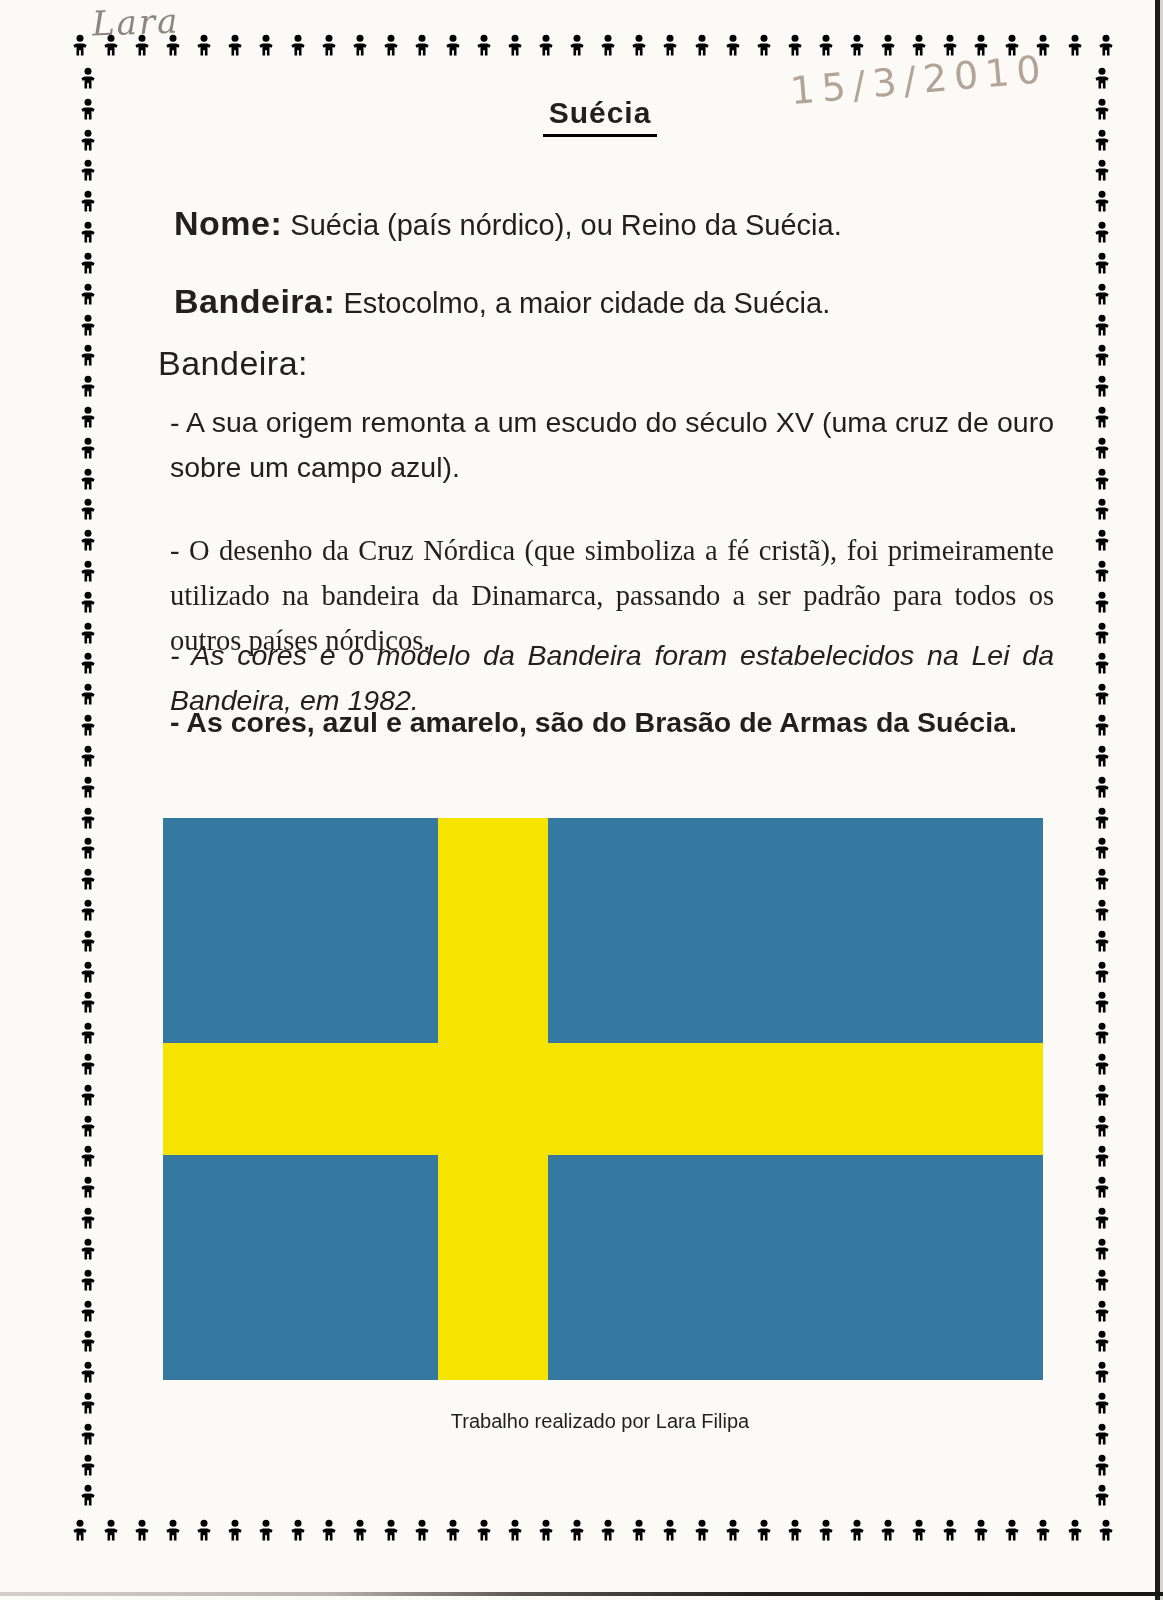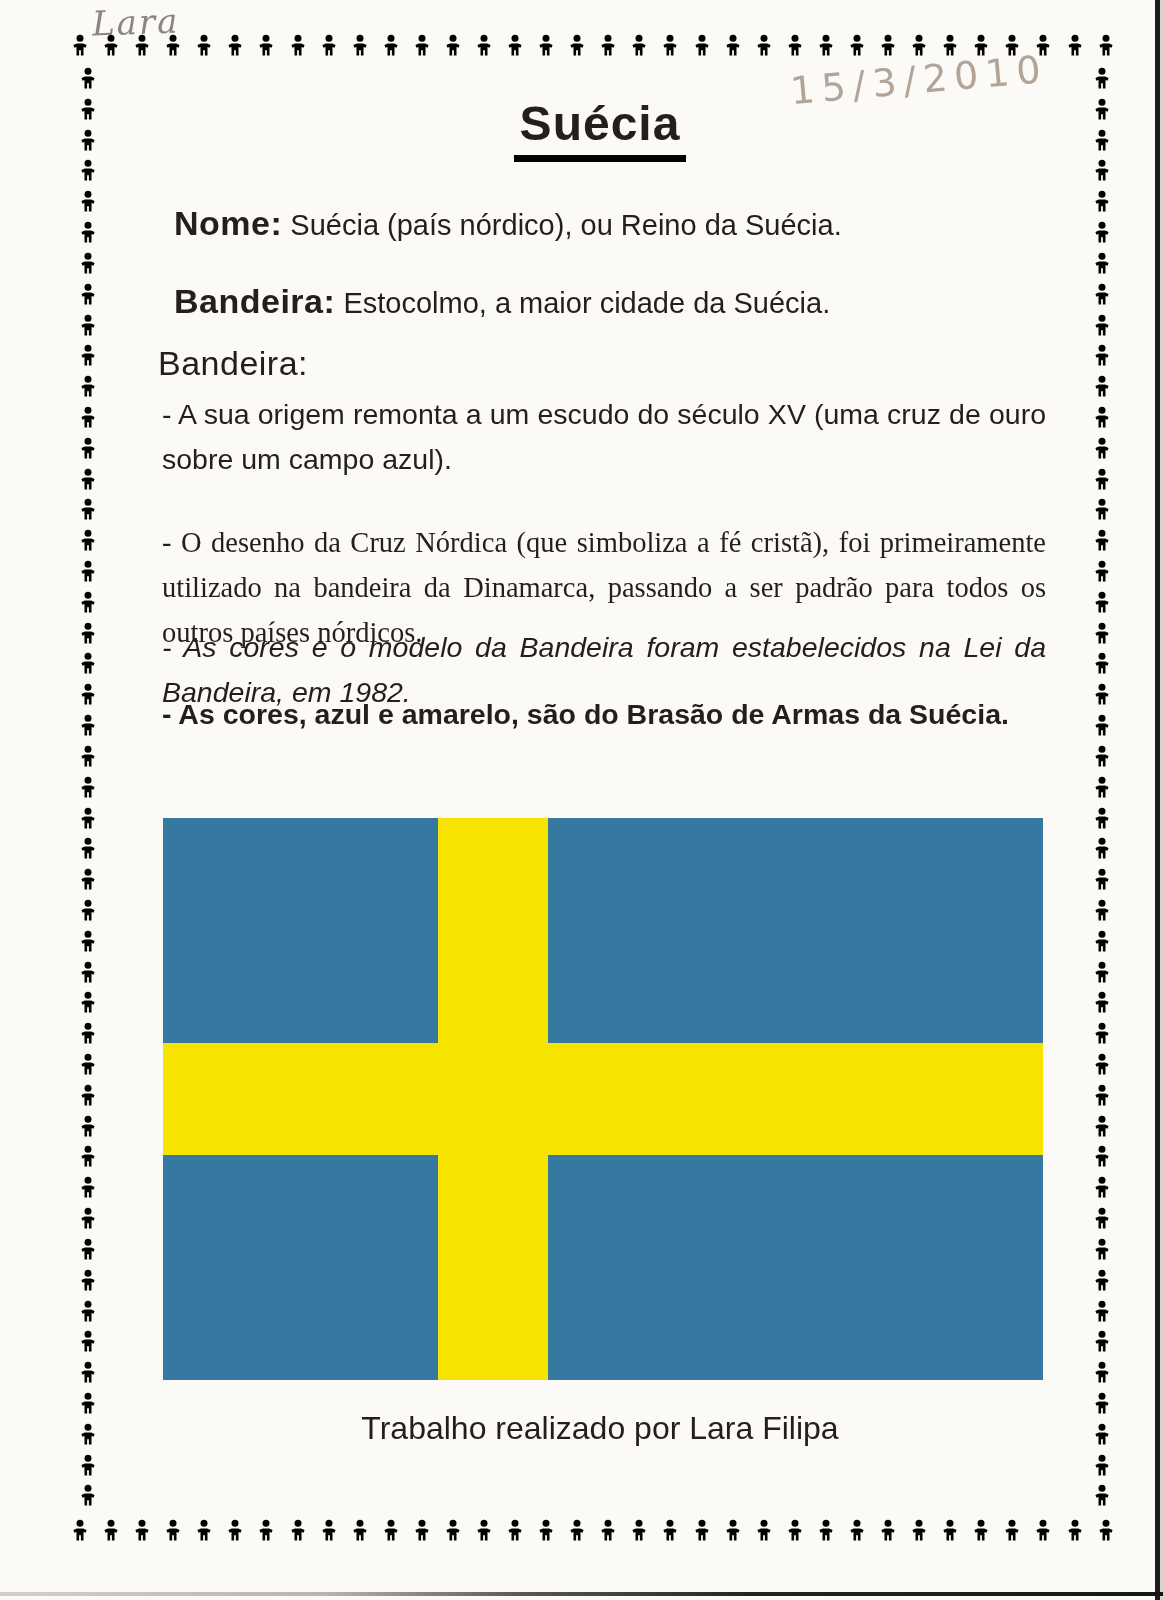--- a/index.html
+++ b/index.html
@@ -26,45 +26,45 @@
   .border-row{position:absolute;left:70px;width:1046px;display:flex;justify-content:space-between;}
   .border-row.top{top:33px;}
   .border-row.bottom{top:1518px;}
   .border-col{position:absolute;top:66px;height:1448px;display:flex;flex-direction:column;justify-content:space-between;}
   .border-col.left{left:78px;}
   .border-col.right{left:1092px;}
   
   .content{position:absolute;left:158px;top:0;width:884px;}
   .title-wrap{position:absolute;left:0;top:96px;width:100%;text-align:center;}
   .page-title{
-    display:inline-block;margin:0;font-size:48px;font-weight:bold;
-    border-bottom:7px solid #000000;padding:0 6px 4px 6px;letter-spacing:1px;
+    display:inline-block;margin:0;font-size:30px;font-weight:bold;
+    border-bottom:3px solid #000000;padding:0 6px 4px 6px;letter-spacing:1px;
   }
   .field{position:absolute;left:0;width:100%;margin:16px;font-size:29px;}
   .field .lbl{font-size:34px;font-weight:bold;letter-spacing:.5px;}
   .field.nome{top:188px;}
   .field.capital{top:266px;}
   .sec-heading{position:absolute;left:0;top:344px;margin:0;font-size:34px;font-weight:normal;letter-spacing:.5px;}
   .para{
-    position:absolute;left:0;width:100%;margin:4px;font-size:28.5px;line-height:45px;
+    position:absolute;left:0;width:100%;margin:12px;font-size:28.5px;line-height:45px;
     text-align:justify;text-align-last:left;
   }
   .para.p0{top:388px;}
   .para.p1{top:516px;font-family:Liberation Serif, serif;}
   .para.p2{top:621px;font-style:italic;}
   .para.p3{top:688px;font-weight:bold;}
   
   .flag{
     position:absolute;left:163px;top:818px;width:880px;height:562px;
     background:var(--flag-blue,#3579a0);
   }
   .flag .cross-v{position:absolute;left:31.25%;top:0;width:12.5%;height:100%;background:var(--flag-yellow,#f7e300);}
   .flag .cross-h{position:absolute;left:0;top:40%;width:100%;height:20%;background:var(--flag-yellow,#f7e300);}
   
-  .credit{position:absolute;left:158px;top:1410px;width:884px;margin:0;text-align:center;font-size:32px;}
+  .credit{position:absolute;left:158px;top:1410px;width:884px;margin:0;text-align:center;font-size:20px;}
   
   .edge-right{position:absolute;top:0;left:1155px;width:5px;height:1600px;background:#1c1c1a;}
   .edge-right-pale{position:absolute;top:0;left:1160px;width:3px;height:1600px;background:#d8d5d0;}
   .edge-bottom{
     position:absolute;left:0;top:1592px;width:1163px;height:4px;
     background:linear-gradient(to right,#d3d0ca 0%,#b8b5af 28%,#58564f 45%,#23221f 65%,#161613 100%);
   }
 </style>
 </head>
 <body>

